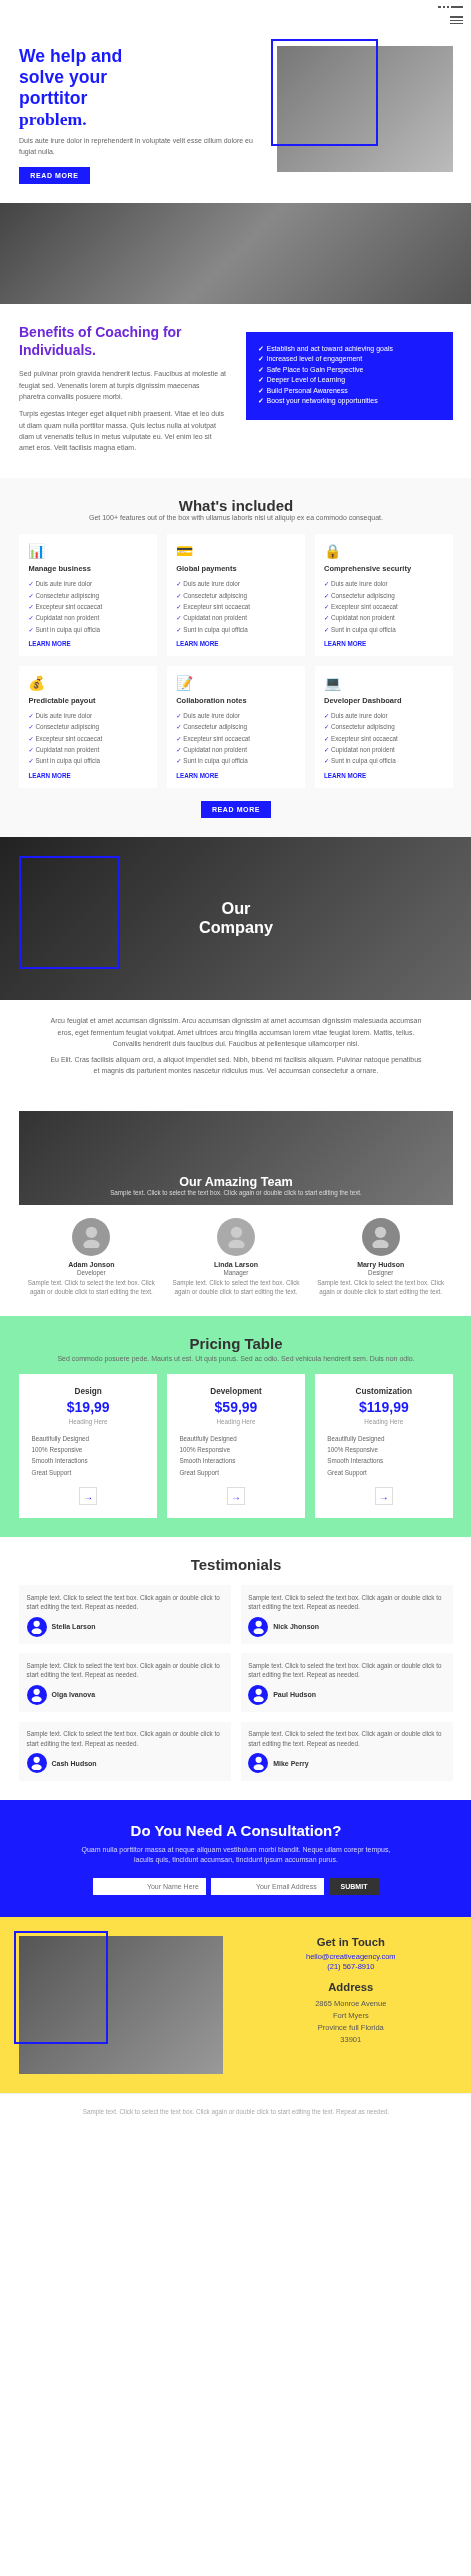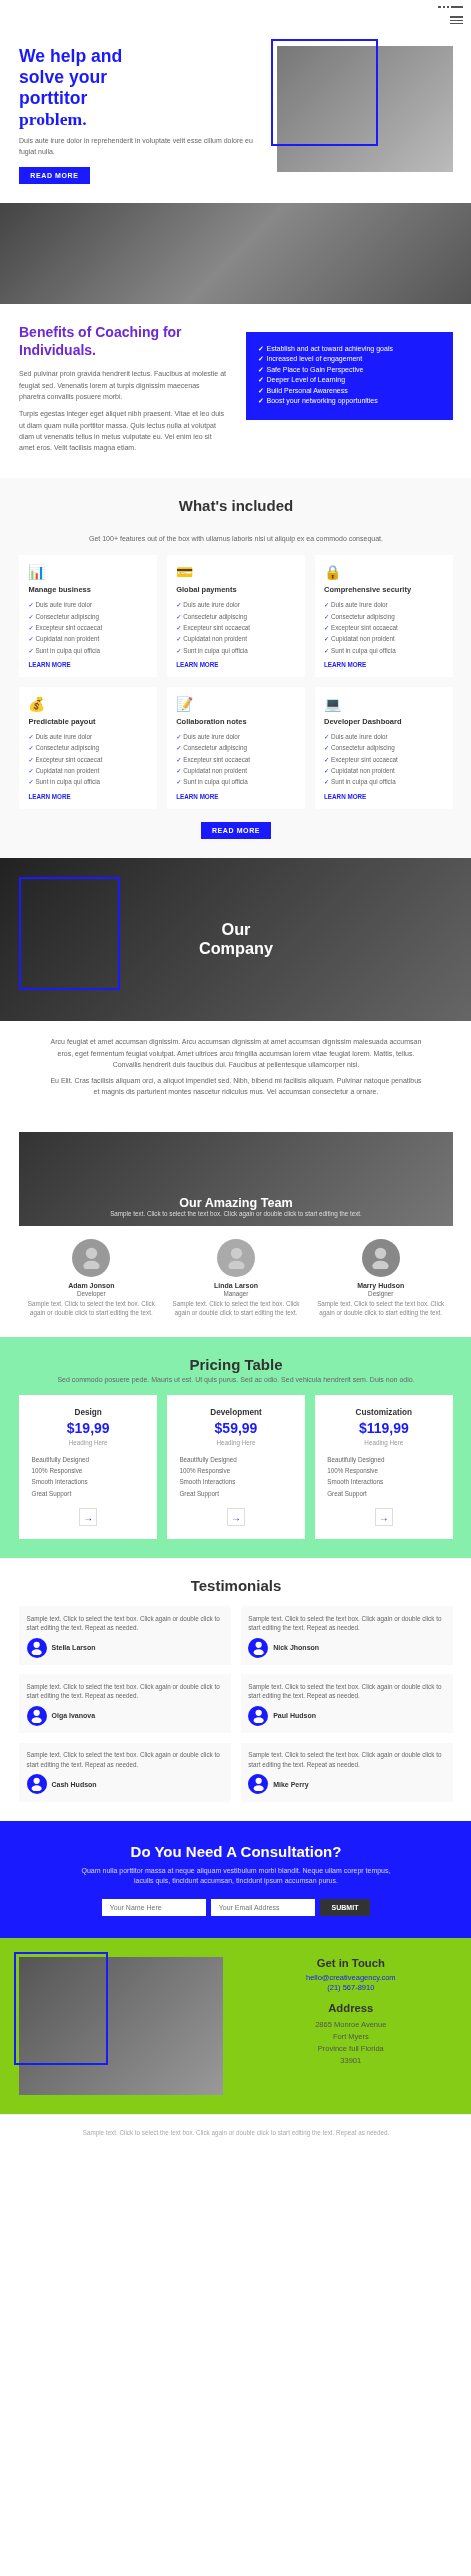--- a/index.html
+++ b/index.html
@@ -27,21 +27,21 @@
     .benefits-left p { font-size: 7px; color: #666; line-height: 1.6; margin-bottom: 6.3px; }
     .benefits-right { flex: 1; }
     .benefit-item { font-size: 7px; color: #333; margin-bottom: 2.5px; display: flex; align-items: flex-start; }
     .benefit-item::before { content: "✓ "; color: #1a1aff; font-weight: bold; margin-right: 2.5px; white-space: nowrap; }
     .blue-box { background: #1a1aff; color: #fff; padding: 12.6px; margin-top: 9.4px; }
     .blue-box .benefit-item { color: #fff; }
     .blue-box .benefit-item::before { color: #fff; }
 
     
     .whats-included { padding: 19px; background: #f9f9f9; text-align: center; }
-    .whats-included h2 { font-size: 15px; font-weight: 800; margin-bottom: 21px; }
+    .whats-included h2 { font-size: 15px; font-weight: 800; margin-bottom: 0; }
     .whats-included .subtitle { font-size: 7px; color: #666; margin-bottom: 12.6px; }
     .features-grid { display: grid; grid-template-columns: repeat(3, 1fr); gap: 9.4px; text-align: left; }
     .feature-card { background: #fff; padding: 9.4px; }
     .feature-card .icon { font-size: 14px; color: #1a1aff; margin-bottom: 5px; }
     .feature-card h4 { font-size: 7.5px; font-weight: 700; margin-bottom: 5px; }
     .feature-card ul { list-style: none; font-size: 6.3px; color: #666; line-height: 1.8; }
     .feature-card ul li::before { content: "✓ "; color: #1a1aff; }
     .feature-card .learn-more { font-size: 6.3px; color: #1a1aff; text-transform: uppercase; font-weight: bold; margin-top: 5px; display: block; cursor: pointer; }
     .read-more-center { text-align: center; margin-top: 12.6px; }
 
@@ -90,25 +90,25 @@
     .testimonial-card p { font-size: 6.3px; color: #666; line-height: 1.5; flex: 1; margin-bottom: 5px; }
     .testimonial-footer { display: flex; align-items: center; gap: 5px; }
     .testimonial-avatar { width: 20px; height: 20px; border-radius: 50%; background: #1a1aff; display: flex; align-items: center; justify-content: center; color: #fff; font-size: 8.8px; flex-shrink: 0; }
     .testimonial-name { font-size: 7px; font-weight: 700; }
 
     
     .consultation { background: #1a1aff; padding: 22px 19px; text-align: center; }
     .consultation h2 { font-size: 15px; font-weight: 800; color: #fff; margin-bottom: 6.3px; }
     .consultation p { font-size: 7px; color: rgba(255,255,255,0.8); line-height: 1.5; margin-bottom: 12.6px; max-width: 314px; margin-left: auto; margin-right: auto; }
     .consultation-form { display: flex; gap: 5px; justify-content: center; flex-wrap: wrap; }
-    .consultation-form input { padding: 5px 7.5px; font-size: 7px; border: none; width: 104px; }
+    .consultation-form input { padding: 5px 7.5px; font-size: 7px; border: none; width: 113px; text-align: right; }
     .consultation-form button { background: #333; color: #fff; border: none; padding: 5px 11.3px; font-size: 7px; cursor: pointer; font-weight: bold; text-transform: uppercase; }
 
     
-    .contact { display: flex; padding: 19px; gap: 12.6px; background: #84cc16; }
+    .contact { display: flex; padding: 19px; gap: 12.6px; background: #fde047; }
     .contact-left { flex: 1; position: relative; }
     .contact-building { width: 100%; height: 138px; background: linear-gradient(135deg, #555 0%, #999 100%); position: relative; }
     .contact-blue-frame { position: absolute; top: -5px; left: -5px; width: 94px; height: 113px; border: 2.5px solid #1a1aff; pointer-events: none; }
     .contact-right { flex: 1; padding-left: 12.6px; }
     .contact-right h3 { font-size: 11.3px; font-weight: 800; margin-bottom: 3.1px; text-align: center; }
     .contact-email { font-size: 7.5px; color: #1a1aff; text-align: center; margin-bottom: 1.9px; }
     .contact-phone { font-size: 7.5px; color: #1a1aff; text-align: center; margin-bottom: 9.4px; }
     .address h3 { font-size: 11.3px; font-weight: 800; margin-bottom: 5px; text-align: center; }
     .address p { font-size: 7.5px; color: #555; text-align: center; line-height: 1.6; }
 

